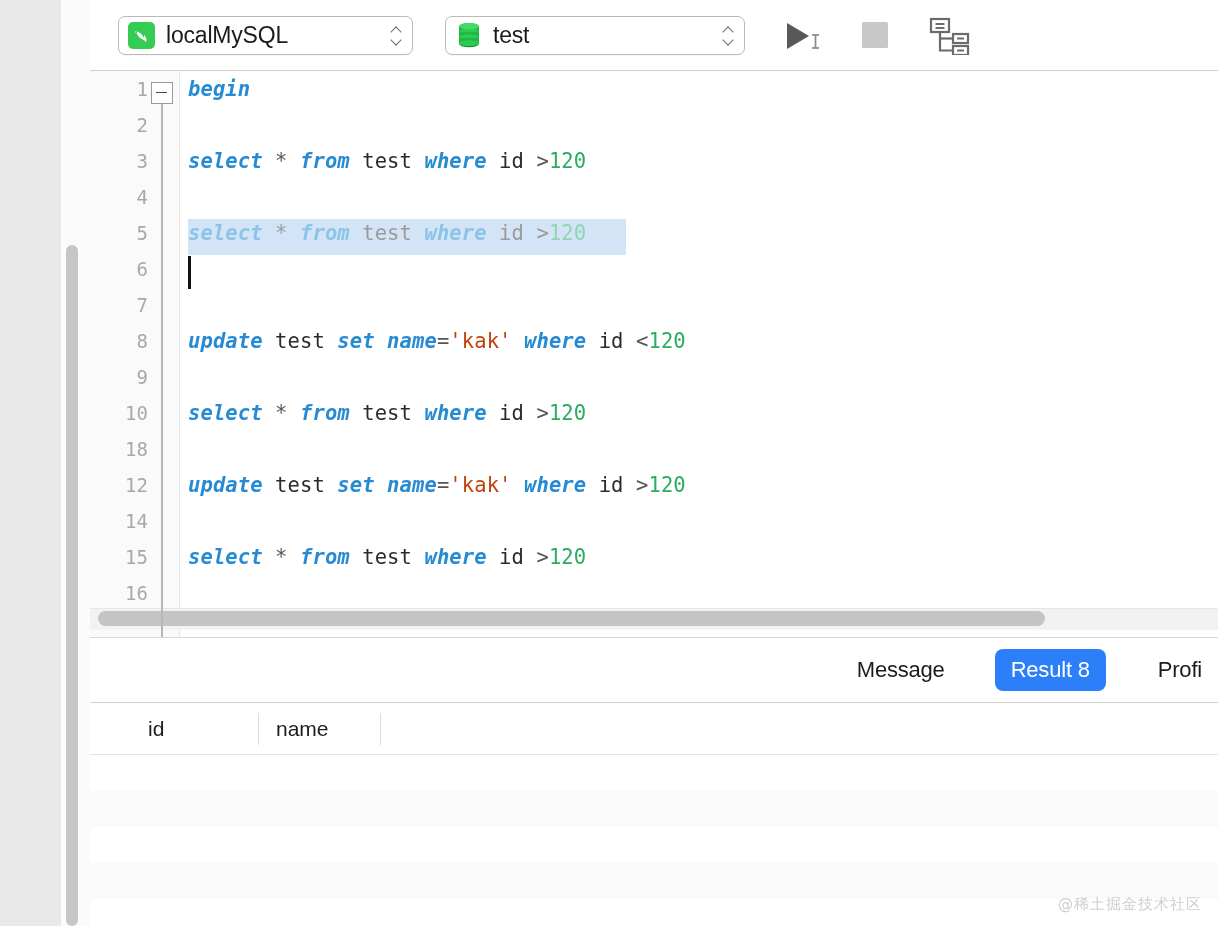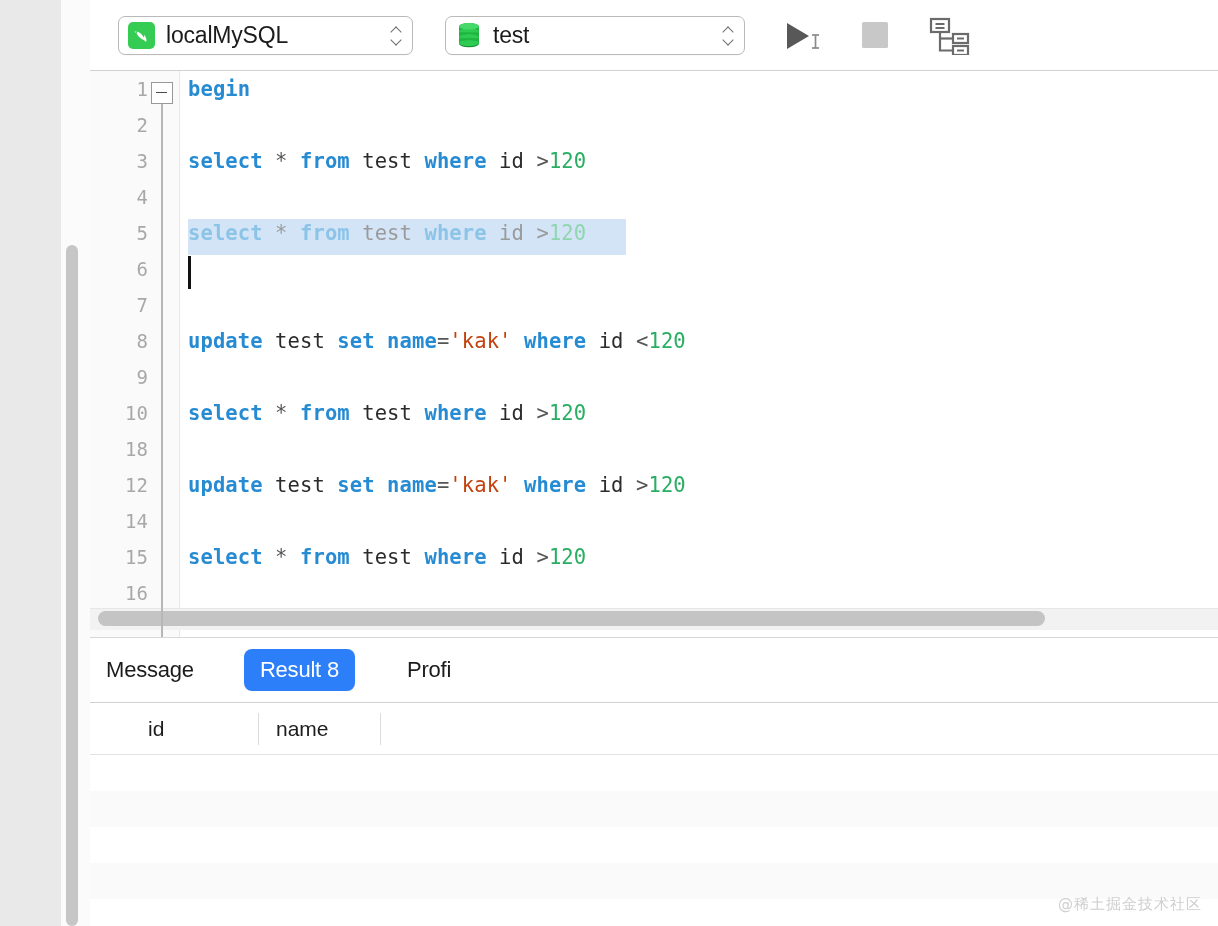--- a/index.html
+++ b/index.html
@@ -189,21 +189,21 @@
     position: absolute;
     left: 98px;
     font-family: "DejaVu Sans Mono", monospace;
     font-size: 20.5px;
     height: 36px;
     line-height: 36px;
     color: #2b2b2b;
     letter-spacing: 0.1px;
   }
 
-  .kw    { color: #268bd2; font-weight: bold; }
+  .kw    { color: #268bd2; font-weight: bold; font-style: italic; }
   .num   { color: #27ae60; }
   .str   { color: #c2410c; }
   .op    { color: #555555; }
   .plain { color: #2b2b2b; }
 
   
   .sel-band {
     position: absolute;
     left: 188px; top: 219px;
     width: 438px; height: 36px;
@@ -267,21 +267,21 @@
   
   .tabbar {
     position: absolute;
     left: 90px; top: 637px;
     width: 1128px; height: 66px;
     background: #ffffff;
     border-top: 1px solid #d8d8d8;
     border-bottom: 1px solid #d0d0d0;
     display: flex;
     align-items: center;
-    justify-content: flex-start;
+    justify-content: flex-end;
     padding-right: 0;
     gap: 12px;
   }
   .tab {
     font-size: 22px;
     color: #1b1b1b;
     padding: 8px 16px;
     border-radius: 8px;
     white-space: nowrap;
     letter-spacing: -0.2px;

